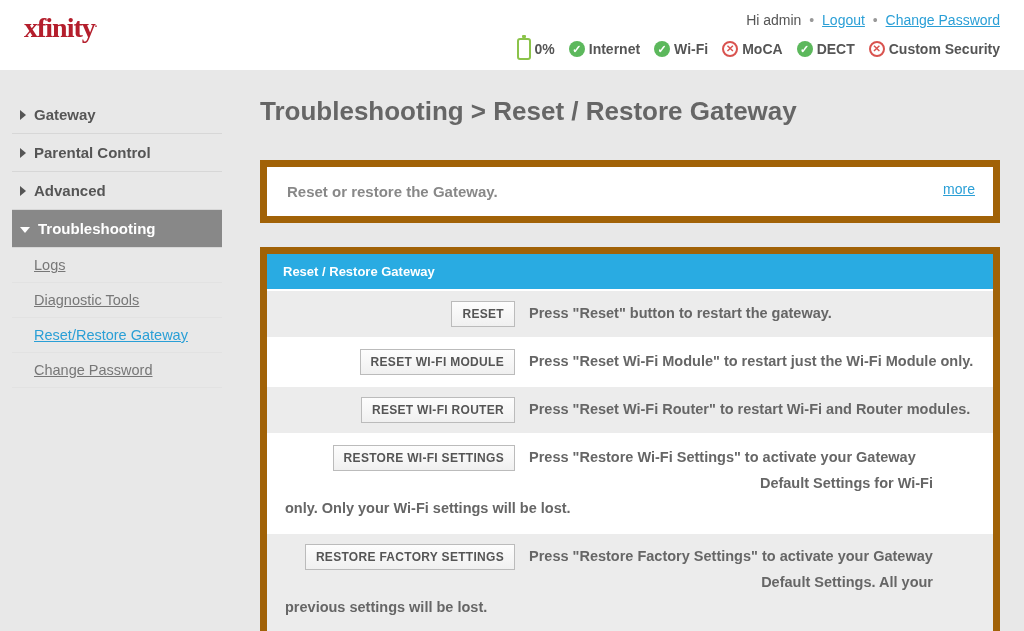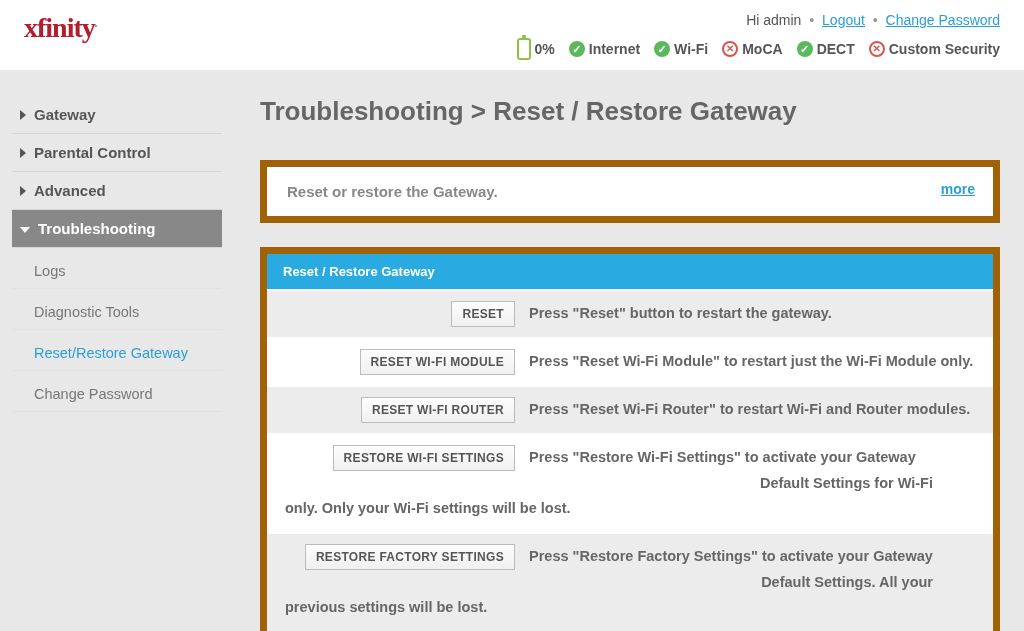--- a/index.html
+++ b/index.html
@@ -18,27 +18,27 @@
   .icon-fail { background: #fff; border: 2px solid #d9534f; color: #d9534f; font-size: 10px; line-height: 1; }
   .battery { width: 14px; height: 22px; border: 2px solid #8bc34a; border-radius: 3px; position: relative; display: inline-block; }
   .battery::before { content:""; position:absolute; top:-5px; left:3px; width:4px; height:3px; background:#8bc34a; border-radius:1px;}
   .content-wrap { display: flex; padding: 26px 24px 0 12px; gap: 38px; }
   .sidebar { width: 210px; flex-shrink: 0; }
   .nav-item { border-bottom: 1px solid #d7d7d7; padding: 10px 8px; font-size: 15px; font-weight: bold; color: #555; cursor: pointer; display: flex; align-items: center; }
   .nav-item .arrow { display:inline-block; width:0; height:0; border-top:5px solid transparent; border-bottom:5px solid transparent; border-left:6px solid #555; margin-right:8px; }
   .nav-item.active { background: #888; color: #fff; }
   .nav-item.active .arrow { border-left: none; border-top:6px solid #fff; border-left:5px solid transparent; border-right:5px solid transparent; border-bottom:none; margin-top:2px;}
   .subnav { }
-  .sub-item { border-bottom: 1px solid #e2e2e2; padding: 15px 8px 9px 22px; font-size: 14.5px; color: #777; cursor: pointer; }
+  .sub-item { border-bottom: 1px solid #e2e2e2; padding: 9px 8px 9px 22px; font-size: 14.5px; color: #777; cursor: pointer; text-decoration: underline; }
   .sub-item.active { color: #2a9fd6; }
   .main { flex: 1; }
   .page-title { font-size: 26px; font-weight: bold; color: #666; margin-bottom: 33px; }
   .card { background: #fff; border: 7px solid #a16207; margin-bottom: 24px; position: relative; }
   .intro-card { padding: 16px 20px; color: #888; font-weight: bold; font-size: 15px; }
-  .more-link { position: absolute; right: 18px; top: 14px; color: #2a9fd6; text-decoration: underline; font-size: 14px; font-weight: bold;}
+  .more-link { position: absolute; right: 18px; top: 14px; color: #2a9fd6; text-decoration: underline; font-size: 14px; font-weight: normal;}
   .section-header { background: #29abe2; color: #fff; font-weight: bold; padding: 10px 16px; font-size: 13px; }
   .row { background: #ececec; padding: 10px 18px; display: flex; align-items: flex-start; gap: 14px; margin-top: 2px; }
   .row.alt { background: #fff; }
   .btn-cell { width: 230px; flex-shrink:0; text-align: right; }
   .desc-cell { flex:1; color:#666; font-weight:bold; font-size:14.5px; line-height:1.7; }
   .action-btn { background: linear-gradient(#fdfdfd,#f0f0f0); border: 1px solid #bbb; padding: 5px 10px; font-size: 12px; font-weight: bold; color: #555; cursor: pointer; letter-spacing: .3px;}
   .row-group { background:#ececec; margin-top:2px; padding-bottom:2px;}
   .row-group.alt { background:#fff; }
   .row-group .top-line { display:flex; align-items:flex-start; gap:14px; padding:10px 18px 0 18px;}
   .row-group .cont { padding: 0 18px 10px 18px; color:#666; font-weight:bold; font-size:14.5px; line-height:1.7;}

